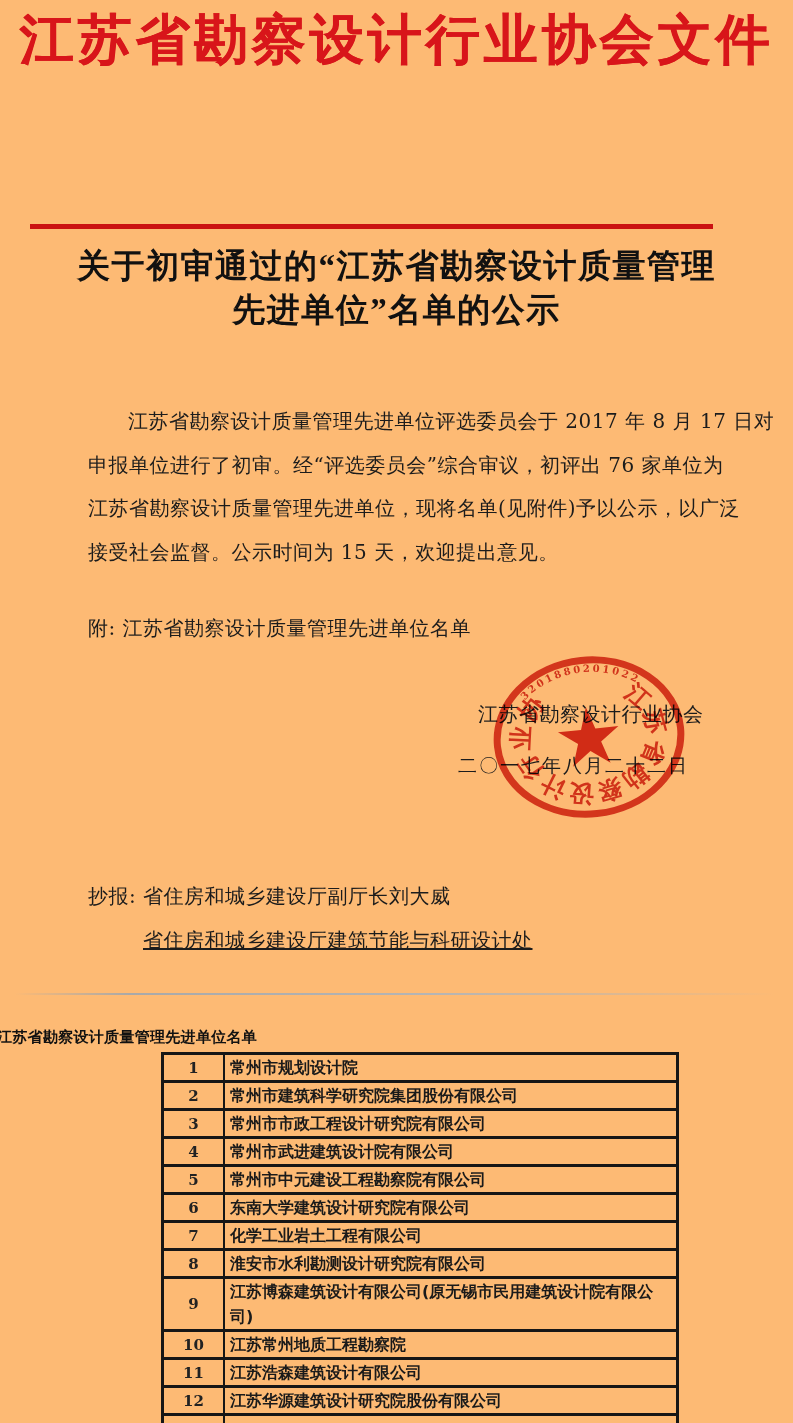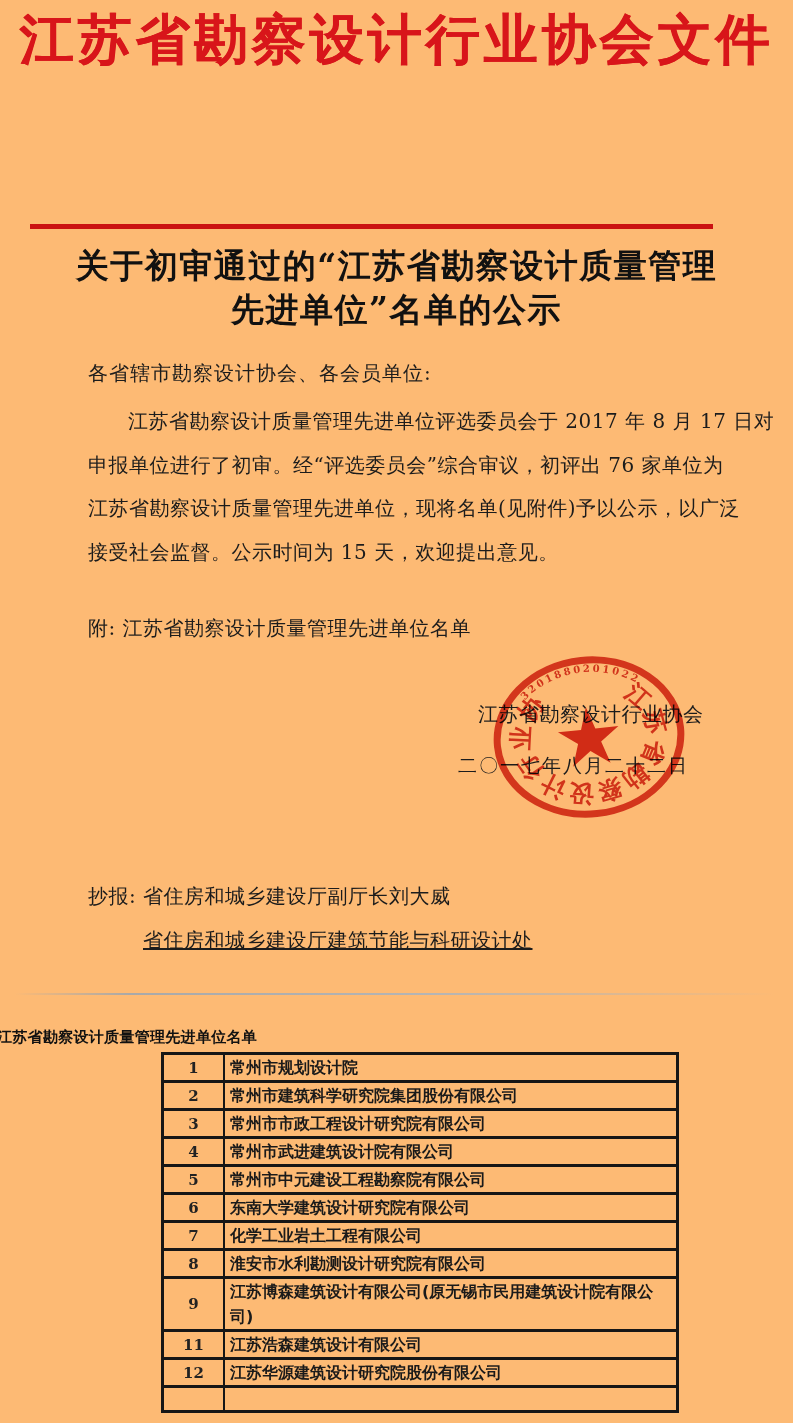--- a/index.html
+++ b/index.html
@@ -18,21 +18,21 @@
     white-space:nowrap;
   }
   .red-rule{
     position:absolute;top:224px;left:30px;width:683px;height:5px;
     background:#cb1212;
   }
   
   .doc-title{
     position:absolute;top:244px;left:0;width:793px;
     text-align:center;font-size:33px;line-height:44px;font-weight:bold;
-    letter-spacing:1.5px;color:#111;
+    letter-spacing:1.5px;color:#111;font-family:Liberation Serif, serif;
   }
   .salutation{
     position:absolute;top:360px;left:88px;width:640px;
     font-size:20px;letter-spacing:1px;
   }
   .body-block{
     position:absolute;top:400px;left:88px;width:624px;
     font-size:20px;
   }
   .body-line{height:43.5px;line-height:43.5px;letter-spacing:0.5px;white-space:nowrap;}
@@ -105,21 +105,20 @@
 
   <div class="header-title">江苏省勘察设计行业协会文件</div>
 
   <div class="red-rule"></div>
 
   <div class="doc-title">
     <div>关于初审通过的“江苏省勘察设计质量管理</div>
     <div>先进单位”名单的公示</div>
   </div>
 
-  <div class="salutation">各省辖市勘察设计协会、各会员单位:</div>
 
   <div class="body-block">
     <div class="body-line indent">江苏省勘察设计质量管理先进单位评选委员会于 2017 年 8 月 17 日对</div>
     <div class="body-line">申报单位进行了初审。经“评选委员会”综合审议，初评出 76 家单位为</div>
     <div class="body-line">江苏省勘察设计质量管理先进单位，现将名单(见附件)予以公示，以广泛</div>
     <div class="body-line">接受社会监督。公示时间为 15 天，欢迎提出意见。</div>
   </div>
 
 
   <div class="attach-note">附: 江苏省勘察设计质量管理先进单位名单</div>
@@ -185,20 +184,24 @@
       </tr>
       <tr class="t-row">
         <td class="cell-num">8</td>
         <td class="cell-name">淮安市水利勘测设计研究院有限公司</td>
       </tr>
       <tr class="t-row-tall">
         <td class="cell-num">9</td>
         <td class="cell-name">江苏博森建筑设计有限公司(原无锡市民用建筑设计院有限公司)</td>
       </tr>
       <tr class="t-row">
+        <td class="cell-num">10</td>
+        <td class="cell-name">江苏常州地质工程勘察院</td>
+      </tr>
+      <tr class="t-row">
         <td class="cell-num">11</td>
         <td class="cell-name">江苏浩森建筑设计有限公司</td>
       </tr>
       <tr class="t-row">
         <td class="cell-num">12</td>
         <td class="cell-name">江苏华源建筑设计研究院股份有限公司</td>
       </tr>
       <tr class="t-row">
         <td class="cell-num"></td>
         <td class="cell-name"></td>

